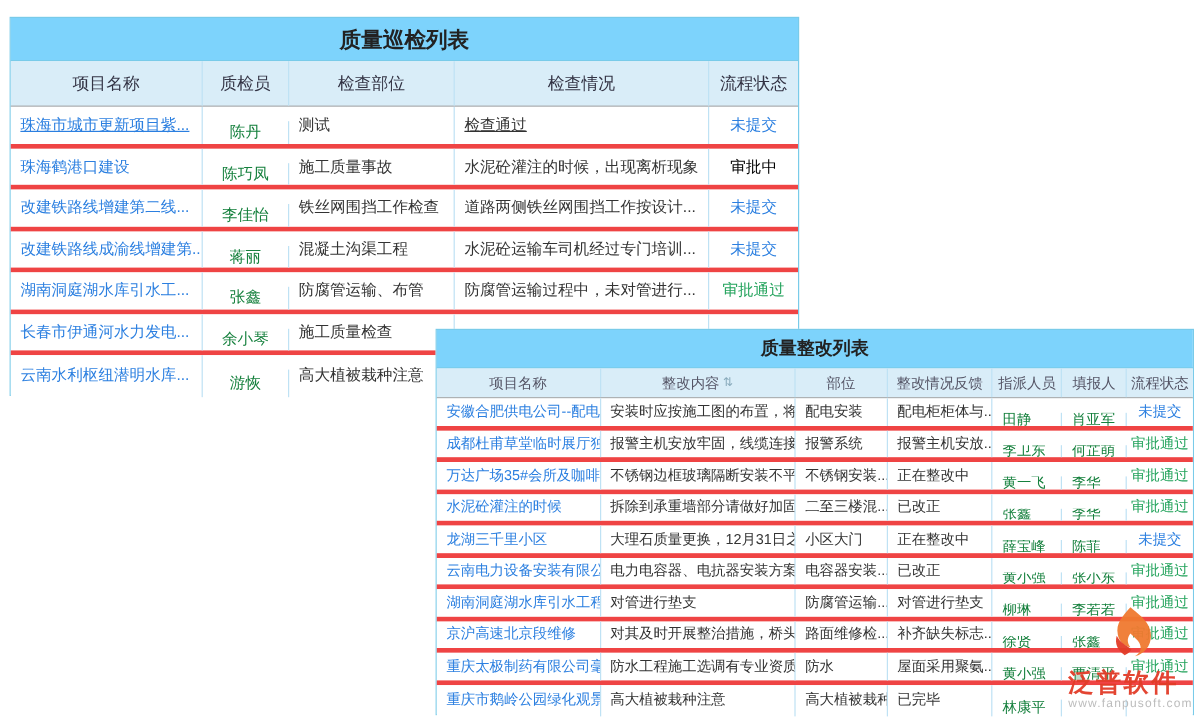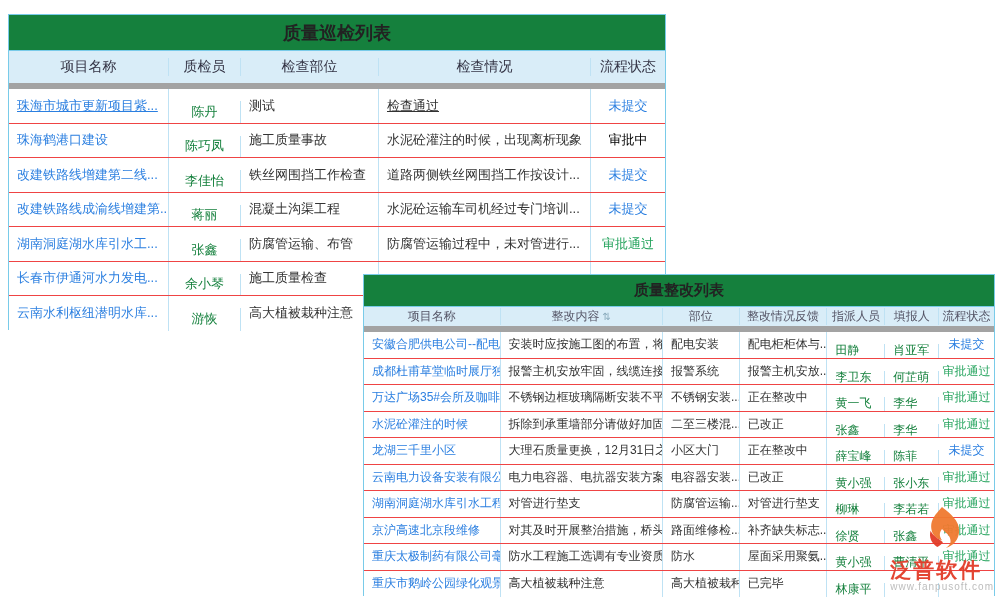--- a/index.html
+++ b/index.html
@@ -6,28 +6,28 @@
   html,body { width:1000px; height:600px; }
   body {
     position:relative; background:#fff; overflow:hidden;
     font-family:"Liberation Sans","DejaVu Sans",sans-serif; color:#333;
   }
   .panel { position:absolute; background:#fff; border:1px solid #79cbe9; }
   .t1 { left:8px; top:14px; width:658px; height:316px; z-index:1; }
   .t2 { left:363px; top:274px; width:632px; height:322px; z-index:2; }
   .title {
     display:flex; align-items:center; justify-content:center;
-    font-weight:bold; color:#222; border-bottom:1px solid #79cbe9; background:#15803d;
+    font-weight:bold; color:#222; border-bottom:1px solid #79cbe9; background:#7dd3fc;
   }
   .t1 .title { height:36px; font-size:18px; }
   .t2 .title { height:32px; font-size:15px; }
-  .hrow { display:flex; background:#d9edf8; border-bottom:6px solid #a3a3a3;align-items:center; }
+  .hrow { display:flex; background:#d9edf8; border-bottom:1px solid #a3a3a3; }
   .t1 .hrow { height:38px; font-size:14px; color:#334; }
   .t2 .hrow { height:25px; font-size:12px; color:#556; }
-  .row { display:flex; border-bottom:1px solid #ef4444; background:#fff; }
+  .row { display:flex; border-bottom:4px solid #ef4444; background:#fff; }
   .row:last-child { border-bottom:none; }
   .t1 .row { height:34.5px; font-size:13px; }
   .t2 .row { height:26.5px; font-size:12px; }
   .cell {
     display:flex; align-items:center; padding:0 8px;
     overflow:hidden; white-space:nowrap; border-right:1px solid #bfe2f4;
   }
   .hcell { justify-content:center; }
   .center { justify-content:center; }
   .link { color:#2b7fe0; cursor:pointer; }

